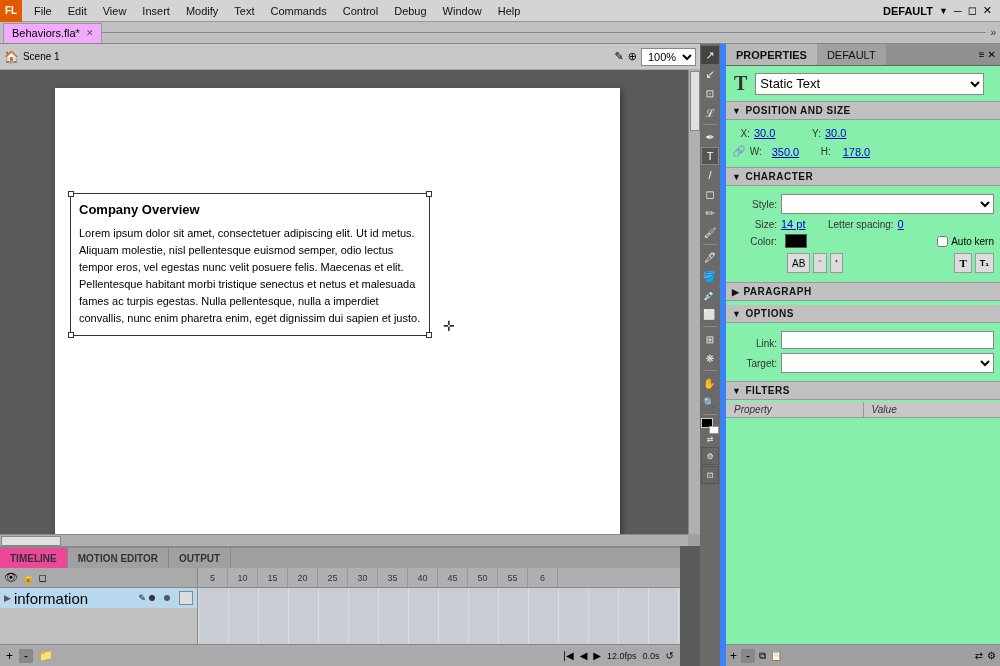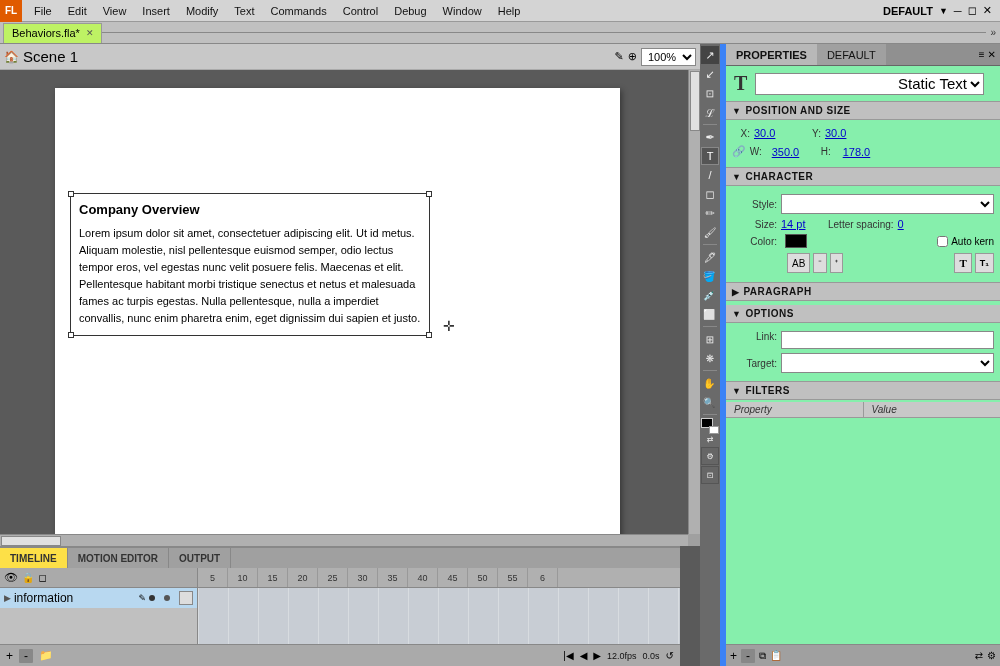--- a/index.html
+++ b/index.html
@@ -6,21 +6,21 @@
     body { width: 1000px; height: 666px; overflow: hidden; font-family: Arial, sans-serif; font-size: 11px; background: #5a5a5a; }
 
     
     #menubar { display: flex; align-items: center; background: #d4d4d4; height: 22px; border-bottom: 1px solid #999; }
     #menubar .fl-icon { width: 22px; height: 22px; background: #e05a00; display: flex; align-items: center; justify-content: center; color: white; font-weight: bold; font-size: 10px; margin-right: 4px; }
     #menubar .menu-item { padding: 2px 8px; cursor: pointer; font-size: 11px; color: #111; }
 
     
     #tabbar { background: #c0c0c0; height: 22px; display: flex; align-items: center; border-bottom: 1px solid #888; }
     .tab { display: flex; align-items: center; background: #e8e8e8; border: 1px solid #999; border-bottom: none; padding: 2px 8px; font-size: 11px; cursor: pointer; height: 20px; margin-left: 3px; }
-    .tab.active { background: #bef264; }
+    .tab.active { background: #f0abfc; }
     .tab .close-x { margin-left: 6px; font-size: 9px; color: #555; }
 
     
     #stage-toolbar { background: #c8c8c8; height: 26px; display: flex; align-items: center; padding: 0 4px; border-bottom: 1px solid #aaa; }
     .stage-nav { display: flex; align-items: center; gap: 4px; flex: 1; }
     .zoom-controls { display: flex; align-items: center; margin-left: auto; }
     .zoom-select { font-size: 11px; height: 18px; background: #fff; border: 1px solid #888; padding: 0 2px; }
 
     
     #canvas-area { flex: 1; background: #7a7a7a; overflow: hidden; position: relative; }
@@ -42,21 +42,21 @@
 
     .section-title { display: flex; align-items: center; background: #c8c8c8; padding: 2px 4px; border-bottom: 1px solid #999; margin: 2px 0; cursor: pointer; }
     .section-title span { font-size: 10px; font-weight: bold; color: #111; letter-spacing: 0.5px; }
 
     .prop-row { display: flex; align-items: center; padding: 3px 6px; }
 
     
     #bottom-panel { height: 120px; background: #b8b8b8; border-top: 2px solid #888; display: flex; flex-direction: column; width: 680px; }
     #timeline-tabs { display: flex; background: #a0a0a0; height: 20px; align-items: center; }
     .tl-tab { padding: 2px 10px; font-size: 10px; font-weight: bold; color: #333; cursor: pointer; border-right: 1px solid #888; height: 100%; display: flex; align-items: center; }
-    .tl-tab.active { background: #fde047; }
+    .tl-tab.active { background: #ec4899; }
 
     #timeline-content { display: flex; flex: 1; }
     #timeline-layers { width: 198px; background: #c0c0c0; border-right: 1px solid #888; flex-shrink: 0; }
     #tl-header { height: 20px; background: #aaa; border-bottom: 1px solid #888; display: flex; align-items: center; padding: 0 4px; gap: 4px; }
     #tl-layer { display: flex; align-items: center; padding: 2px 4px; gap: 3px; background: #b8d8f0; height: 20px; }
 
     #timeline-frames { flex: 1; background: #c8c8c8; overflow: hidden; position: relative; }
     .frame-numbers { display: flex; height: 20px; background: #b0b0b0; border-bottom: 1px solid #888; }
     .frame-num { min-width: 30px; font-size: 9px; color: #333; text-align: center; border-right: 1px solid #999; display: flex; align-items: center; justify-content: center; }
     .frame-row { display: flex; height: 20px; }
@@ -109,21 +109,21 @@
     <div style="padding: 0 4px; display:flex; align-items:center; font-size:10px; cursor:pointer; color:#333;">»</div>
   </div>
 
   <div id="middle-row">
 
     <div id="canvas-and-timeline">
 
       <div id="stage-toolbar">
         <div class="stage-nav">
           <span style="font-size:12px;">🏠</span>
-          <span style="font-size:15px;">Scene 1</span>
+          <span style="font-size:10px;">Scene 1</span>
         </div>
         <div class="zoom-controls">
           <span style="font-size:11px; margin-right:4px;">✎</span>
           <span style="font-size:11px; margin-right:4px;">⊕</span>
           <select class="zoom-select">
             <option>100%</option>
           </select>
         </div>
       </div>
 
@@ -164,21 +164,21 @@
         <div id="timeline-content" style="display:flex; flex:1; overflow:hidden;">
 
           <div id="timeline-layers">
             <div id="tl-header">
               <span style="font-size:11px;">👁</span>
               <span style="font-size:10px;">🔒</span>
               <span style="font-size:10px;">◻</span>
             </div>
             <div id="tl-layer">
               <span style="font-size:9px; color:#555;">▶</span>
-              <span style="font-size:12px; flex:1;">information</span>
+              <span style="font-size:15px; flex:1;">information</span>
               <span style="font-size:9px;">✎</span>
               <span style="width:6px; height:6px; border-radius:50%; background:#333; display:inline-block;"></span>
               <span style="width:6px; height:6px; border-radius:50%; background:#555; display:inline-block; margin-left:6px;"></span>
               <span style="margin-left:6px; width:14px; height:14px; border:1px solid #888; background:#ddd; display:inline-flex; align-items:center; justify-content:center;"></span>
             </div>
           </div>
 
           <div id="timeline-frames" style="flex:1; background:#c8c8c8; overflow:hidden; display:flex; flex-direction:column;">
             <div class="frame-numbers" style="display:flex; height:20px; background:#b0b0b0; border-bottom:1px solid #888; overflow:hidden;">
               <div class="frame-num" style="min-width:30px; font-size:9px; color:#333; text-align:center; border-right:1px solid #999; display:flex; align-items:center; justify-content:center;">5</div>
@@ -256,21 +256,21 @@
         <div class="panel-tab" style="padding:3px 10px; font-size:11px; cursor:pointer; color:#111; background:#a0a0a0; height:100%; display:flex; align-items:center;">DEFAULT</div>
         <div style="flex:1;"></div>
         <div style="display:flex; align-items:center; gap:3px; padding:0 4px;">
           <span style="font-size:10px; cursor:pointer;">≡</span>
           <span style="font-size:10px; cursor:pointer;">✕</span>
         </div>
       </div>
 
       <div style="display:flex; align-items:center; padding:6px 8px; border-bottom:1px solid #999; gap:8px;">
         <span style="font-size:20px; font-weight:bold; color:#333; font-family:'Times New Roman',serif;">T</span>
-        <select style="flex:1; font-size:15px; height:22px; background:#fff; border:1px solid #888;text-align:right;">
+        <select style="flex:1; font-size:13px; height:22px; background:#fff; border:1px solid #888;">
           <option>Static Text</option>
         </select>
         <span style="font-size:9px; color:#333;"></span>
       </div>
 
       <div class="section-title" style="display:flex; align-items:center; background:#c0c0c0; padding:3px 6px; border-bottom:1px solid #999; margin:0; cursor:pointer;">
         <span style="margin-right:4px; font-size:9px;">▼</span>
         <span style="font-size:10px; font-weight:bold; color:#111; letter-spacing:0.5px;">POSITION AND SIZE</span>
       </div>
       <div style="padding:4px 6px;">
@@ -328,21 +328,21 @@
       <div class="section-title" style="display:flex; align-items:center; background:#c0c0c0; padding:3px 6px; border-bottom:1px solid #999; border-top:1px solid #999; cursor:pointer;">
         <span style="margin-right:4px; font-size:9px;">▶</span>
         <span style="font-size:10px; font-weight:bold; color:#111; letter-spacing:0.5px;">PARAGRAPH</span>
       </div>
 
       <div class="section-title" style="display:flex; align-items:center; background:#c0c0c0; padding:3px 6px; border-bottom:1px solid #999; cursor:pointer;">
         <span style="margin-right:4px; font-size:9px;">▼</span>
         <span style="font-size:10px; font-weight:bold; color:#111; letter-spacing:0.5px;">OPTIONS</span>
       </div>
       <div style="padding:4px 6px;">
-        <div style="display:flex; align-items:flex-start; padding:2px 0; gap:4px;">
+        <div style="display:flex; align-items:flex-end; padding:2px 0; gap:4px;">
           <span style="font-size:10px; color:#333; min-width:45px; text-align:right;">Link:</span>
           <input type="text" style="flex: 1 1 0%; font-size: 11px; height: 18px; background: rgb(255, 255, 255); border: 1px solid rgb(136, 136, 136); padding: 0px 3px;">
         </div>
         <div style="display:flex; align-items:center; padding:2px 0; gap:4px;">
           <span style="font-size:10px; color:#333; min-width:45px; text-align:right;">Target:</span>
           <select style="flex:1; font-size:11px; height:20px; background:#fff; border:1px solid #888;">
             <option></option>
           </select>
         </div>
       </div>

